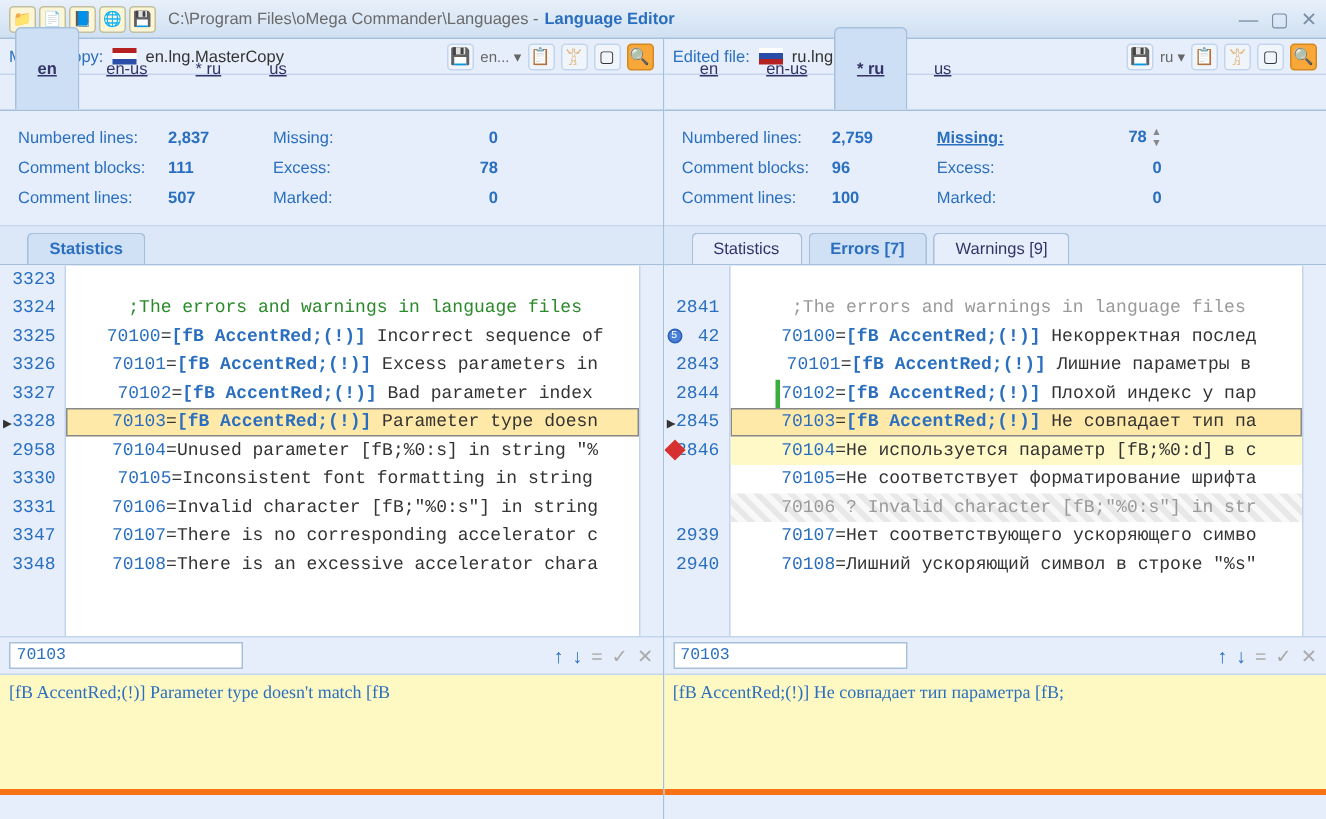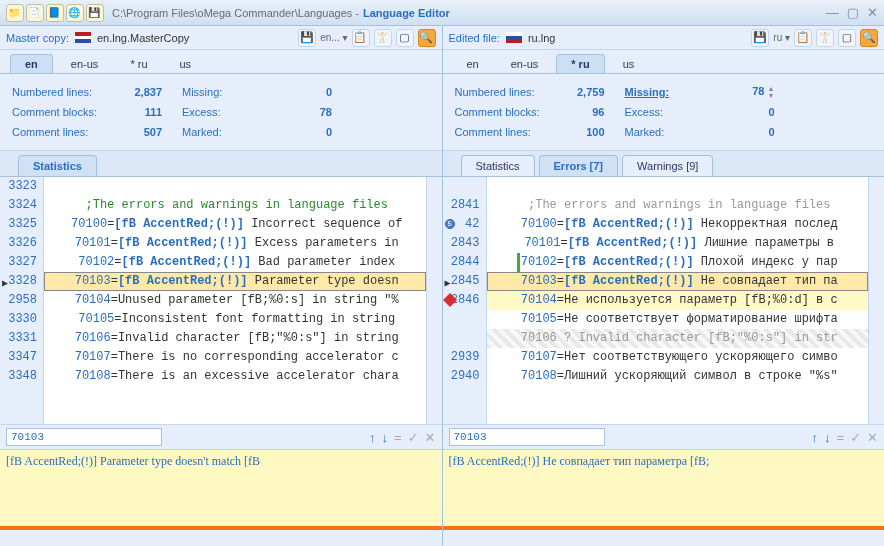--- a/index.html
+++ b/index.html
@@ -17,26 +17,26 @@
 .panel-header { height: 24px; display: flex; align-items: center; padding: 0 6px; background: #e6eefb; border-bottom: 1px solid #c3d5ec; gap: 6px; }
 .panel-header .label { color: #2a6fbf; }
 .panel-header .flag { width: 16px; height: 11px; display: inline-block; }
 .flag-uk { background: linear-gradient(#b52020 33%, #fff 33% 66%, #2a4ea8 66%); }
 .flag-ru { background: linear-gradient(#fff 33%, #2a4ea8 33% 66%, #b52020 66%); }
 .panel-header .filename { color: #333; }
 .panel-header .tools { margin-left: auto; display: flex; gap: 4px; align-items: center; }
 .tool-btn { width: 18px; height: 18px; display: flex; align-items: center; justify-content: center; border: 1px solid #c3d5ec; border-radius: 3px; background: #f0f5fc; cursor: pointer; font-size: 11px; }
 .tool-btn.orange { background: #f7a838; color: #fff; border-color: #d68820; }
 .file-tabs { height: 24px; display: flex; align-items: flex-end; padding: 0 6px; gap: 4px; border-bottom: 1px solid #a6c0dc; background: #e6eefb; }
-.file-tab { padding: 3px 14px; color: #336; cursor: pointer; border-radius: 4px 4px 0 0; font-size: 11px; }
+.file-tab { padding: 21px 14px; color: #336; cursor: pointer; border-radius: 4px 4px 0 0; font-size: 11px; text-decoration: underline; }
 .file-tab.active { background: #cddff4; border: 1px solid #a6c0dc; border-bottom: none; font-weight: bold; }
 .stats { padding: 8px 12px; background: #e6eefb; border-bottom: 1px solid #c3d5ec; }
 .stats-row { display: flex; height: 20px; align-items: center; }
 .stats-row .slabel { color: #2a6fbf; width: 100px; }
-.stats-row .svalue { color: #2a6fbf; font-weight: bold; width: 50px; text-align: right; }
+.stats-row .svalue { color: #2a6fbf; font-weight: bold; width: 50px; }
 .stats-row .slabel2 { color: #2a6fbf; width: 100px; margin-left: 20px; }
 .stats-row .slabel2.bold { font-weight: bold; text-decoration: underline; }
 .stats-row .svalue2 { color: #2a6fbf; font-weight: bold; width: 50px; text-align: right; }
 .stats-row .svalue2.bold { font-weight: bold; }
 .sub-tabs { height: 26px; display: flex; align-items: flex-end; padding: 0 18px; gap: 4px; background: #dce8f7; border-bottom: 1px solid #a6c0dc; }
 .sub-tab { padding: 4px 14px; color: #336; cursor: pointer; border: 1px solid #a6c0dc; border-bottom: none; border-radius: 4px 4px 0 0; background: #e6eefb; font-size: 11px; }
 .sub-tab.active { background: #d0e0f5; font-weight: bold; color: #2a6fbf; }
 .code-area { flex: 1; background: #fff; overflow: hidden; display: flex; min-height: 0; }
 .gutter { width: 44px; background: #e6eefb; border-right: 1px solid #c3d5ec; text-align: right; padding-right: 6px; }
 .gutter-line { height: 19px; line-height: 19px; color: #2a6fbf; font-family: "Courier New", monospace; font-size: 12px; position: relative; }

